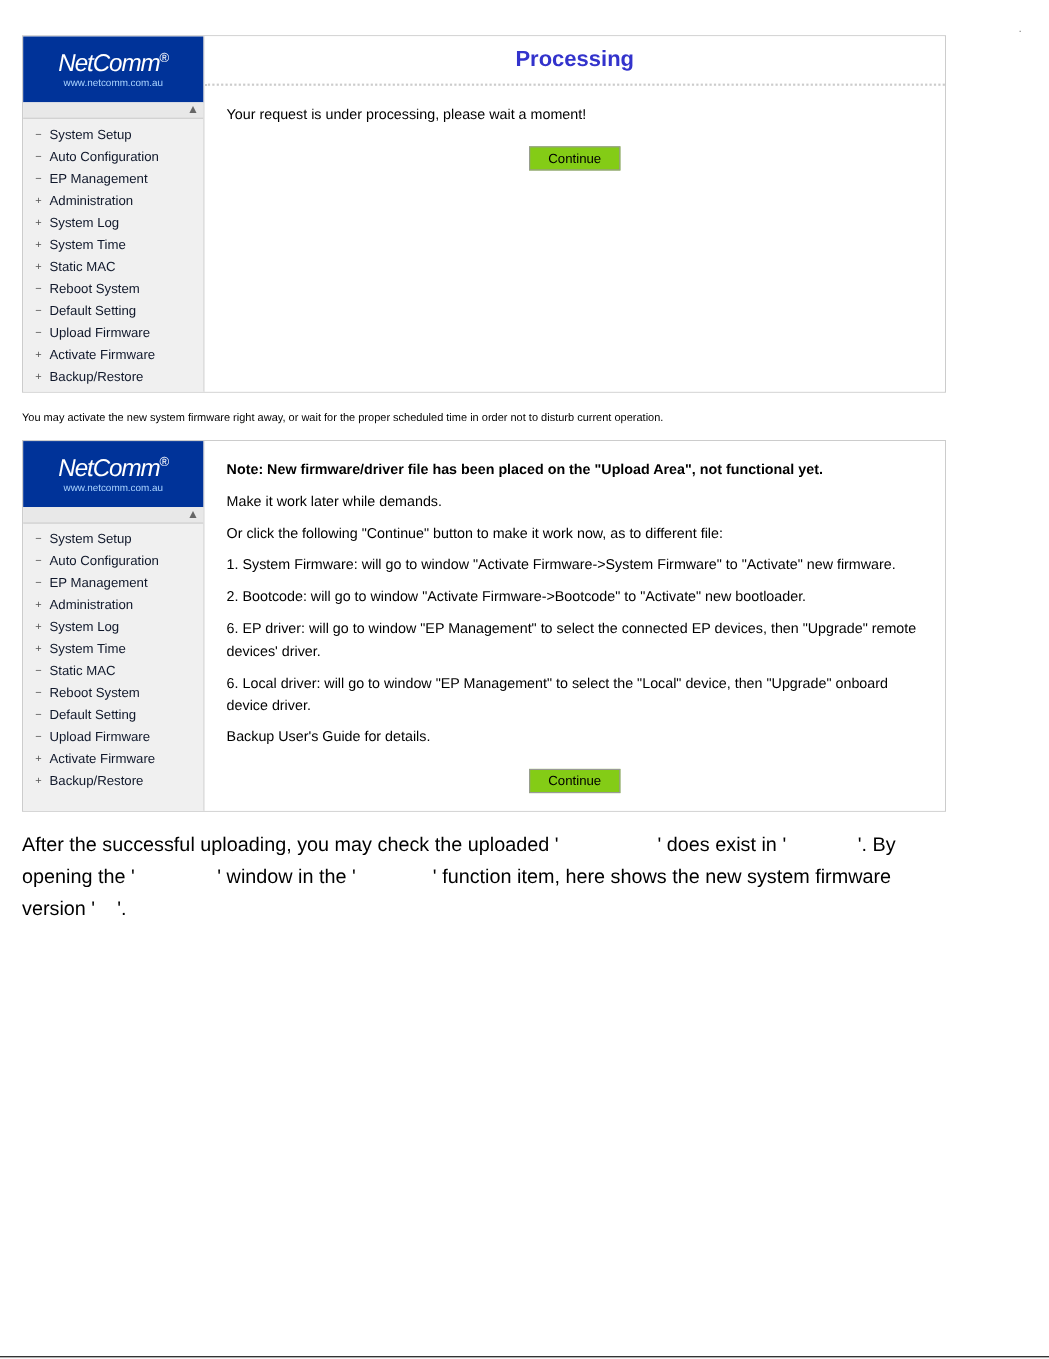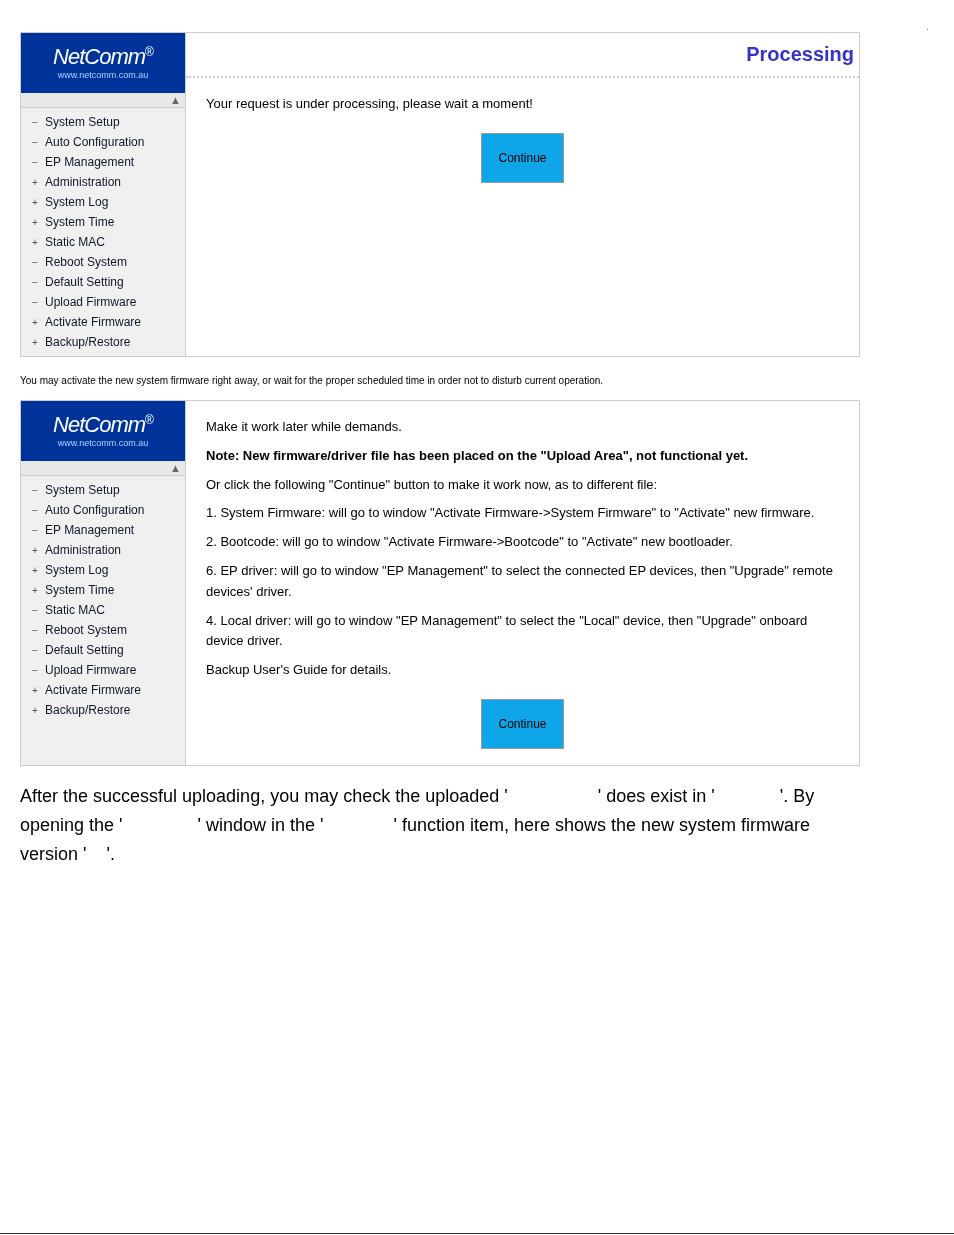--- a/index.html
+++ b/index.html
@@ -111,43 +111,43 @@
     
     .main-content {
       flex: 1;
       padding: 0;
       background: #fff;
     }
 
     .content-header {
       border-bottom: 2px dotted #ccc;
       padding: 10px 5px;
-      text-align: right;
+      text-align: center;
     }
 
     .content-title {
       font-size: 20px;
       font-weight: bold;
       color: #3333cc;
     }
 
     .content-body {
       padding: 16px 20px;
       font-size: 13px;
       line-height: 1.6;
     }
 
     .content-body p {
       margin-bottom: 8px;
     }
 
     .continue-btn {
       display: inline-block;
-      padding: 17px 16px;
-      background: #0ea5e9;
+      padding: 3px 16px;
+      background: #84cc16;
       border: 1px solid #999;
       cursor: pointer;
       font-size: 12px;
       margin-top: 8px;
     }
 
     .btn-container {
       text-align: center;
       margin-top: 10px;
     }
@@ -327,27 +327,27 @@
           <span>Activate Firmware</span>
         </a>
         <a class="nav-item has-plus">
           <span class="nav-icon"></span>
           <span>Backup/Restore</span>
         </a>
       </nav>
     </div>
     <div class="main-content">
       <div class="content-body">
+        <p><span class="note-bold">Note: New firmware/driver file has been placed on the "Upload Area", not functional yet.</span></p>
         <p>Make it work later while demands.</p>
-        <p><span class="note-bold">Note: New firmware/driver file has been placed on the "Upload Area", not functional yet.</span></p>
         <p>Or click the following "Continue" button to make it work now, as to different file:</p>
         <p>1. System Firmware: will go to window "Activate Firmware-&gt;System Firmware" to "Activate" new firmware.</p>
         <p>2. Bootcode: will go to window "Activate Firmware-&gt;Bootcode" to "Activate" new bootloader.</p>
         <p>6. EP driver: will go to window "EP Management" to select the connected EP devices, then "Upgrade" remote devices' driver.</p>
-        <p>4. Local driver: will go to window "EP Management" to select the "Local" device, then "Upgrade" onboard device driver.</p>
+        <p>6. Local driver: will go to window "EP Management" to select the "Local" device, then "Upgrade" onboard device driver.</p>
         <p>Backup User's Guide for details.</p>
         <div class="btn-container">
           <button class="continue-btn">Continue</button>
         </div>
       </div>
     </div>
   </div>
 
   <div class="bottom-text">
     <span>After the successful uploading, you may check the uploaded '</span><span>&nbsp;&nbsp;&nbsp;&nbsp;&nbsp;&nbsp;&nbsp;&nbsp;&nbsp;&nbsp;&nbsp;&nbsp;&nbsp;&nbsp;&nbsp;&nbsp;&nbsp;&nbsp;</span><span>' does exist in '</span><span>&nbsp;&nbsp;&nbsp;&nbsp;&nbsp;&nbsp;&nbsp;&nbsp;&nbsp;&nbsp;&nbsp;&nbsp;&nbsp;</span><span>'. By opening the '</span><span>&nbsp;&nbsp;&nbsp;&nbsp;&nbsp;&nbsp;&nbsp;&nbsp;&nbsp;&nbsp;&nbsp;&nbsp;&nbsp;&nbsp;&nbsp;</span><span>' window in the '</span><span>&nbsp;&nbsp;&nbsp;&nbsp;&nbsp;&nbsp;&nbsp;&nbsp;&nbsp;&nbsp;&nbsp;&nbsp;&nbsp;&nbsp;</span><span>' function item, here shows the new system firmware version '</span><span>&nbsp;&nbsp;&nbsp;&nbsp;</span><span>'.</span>

